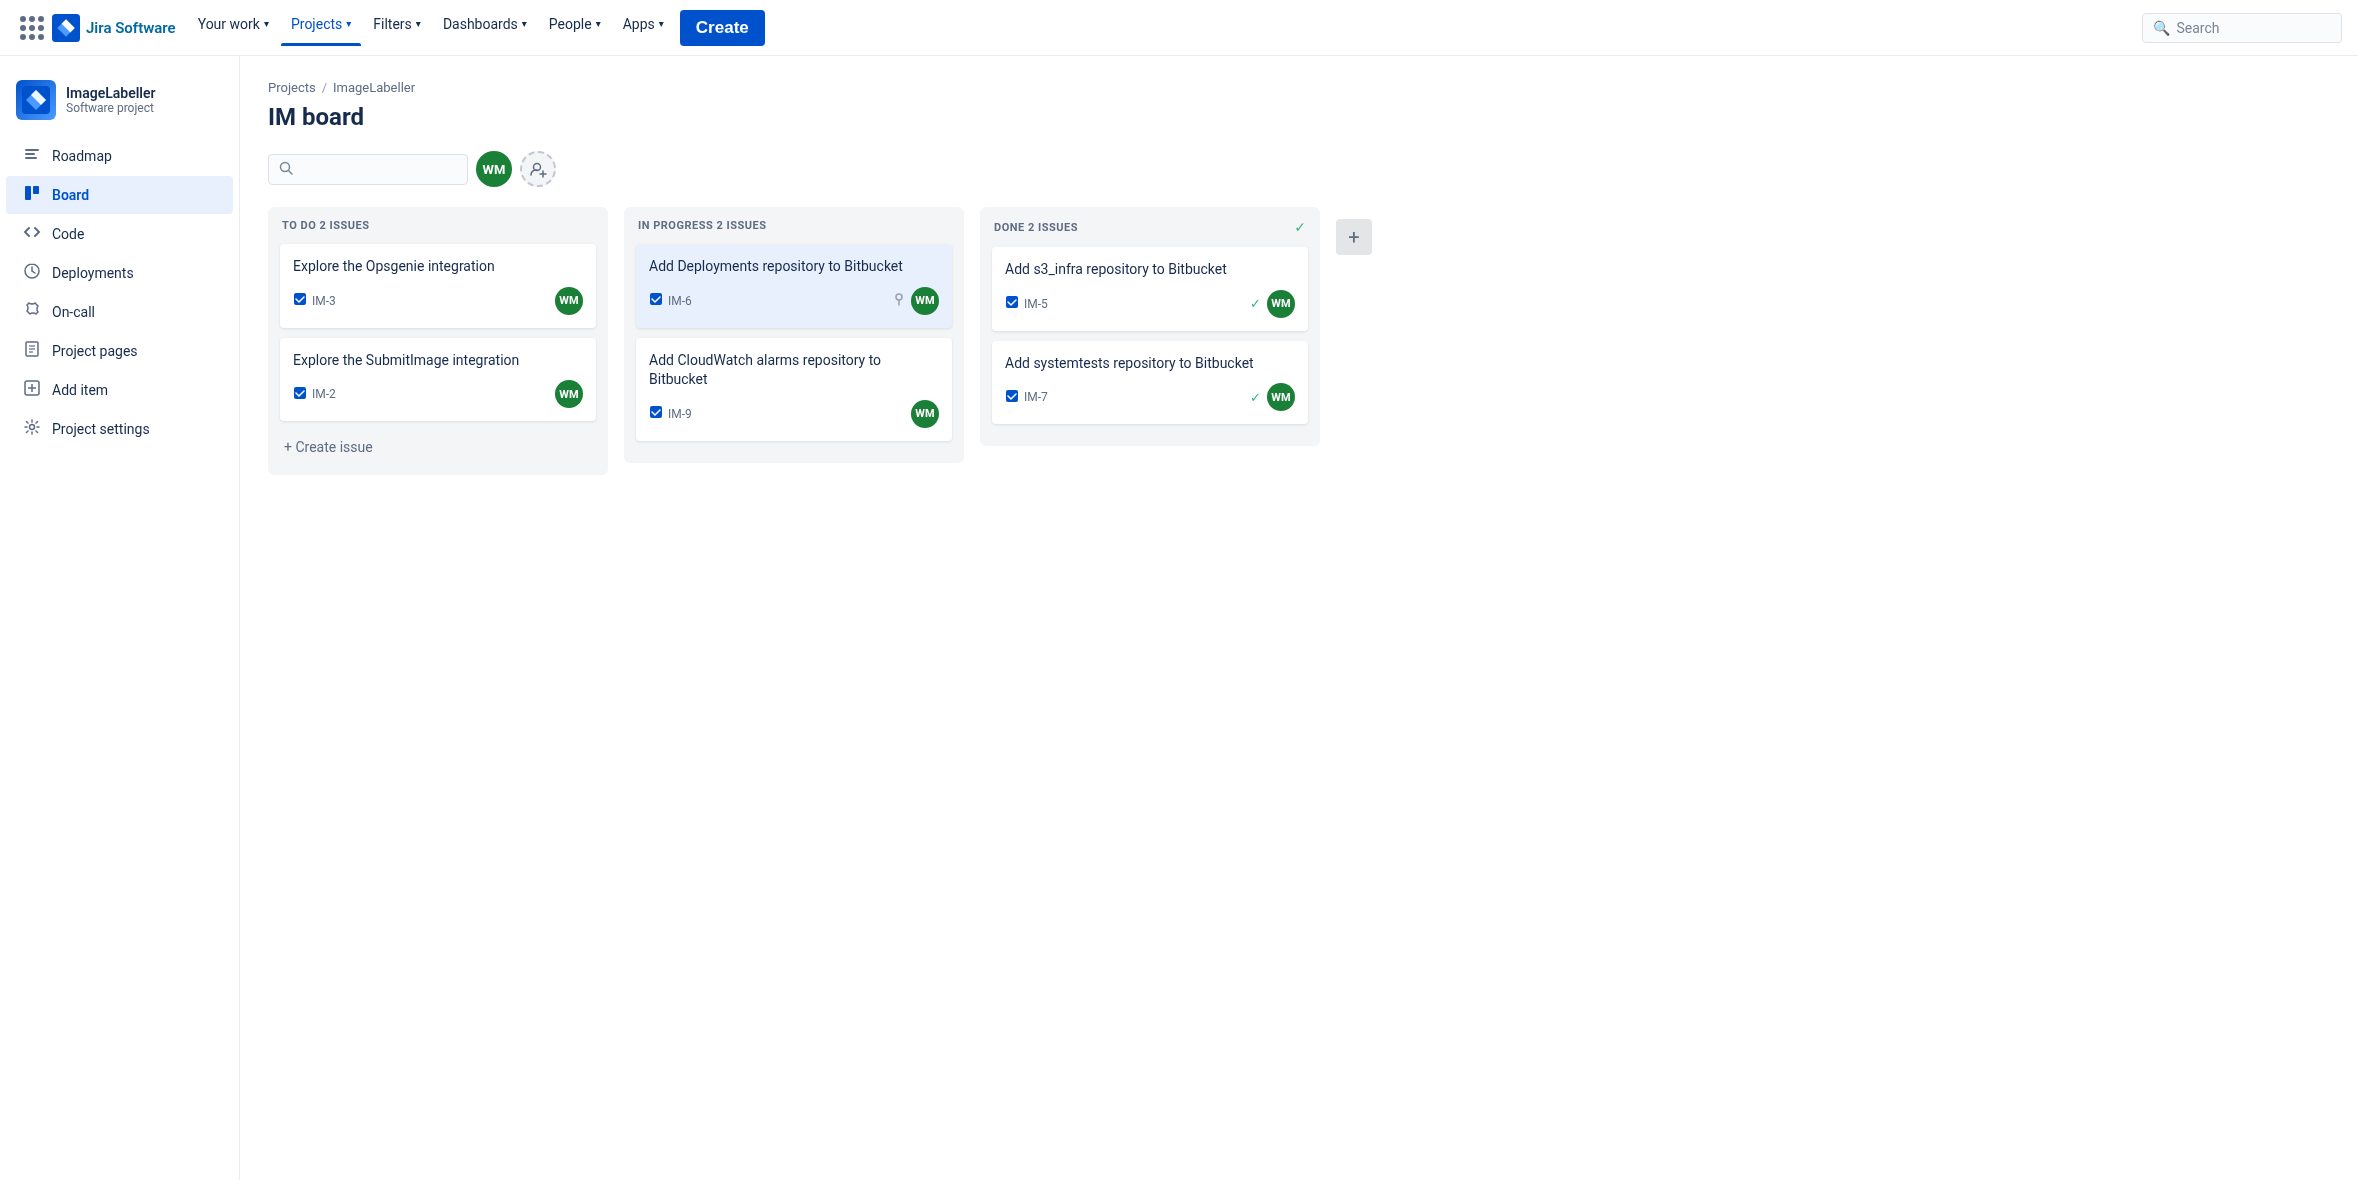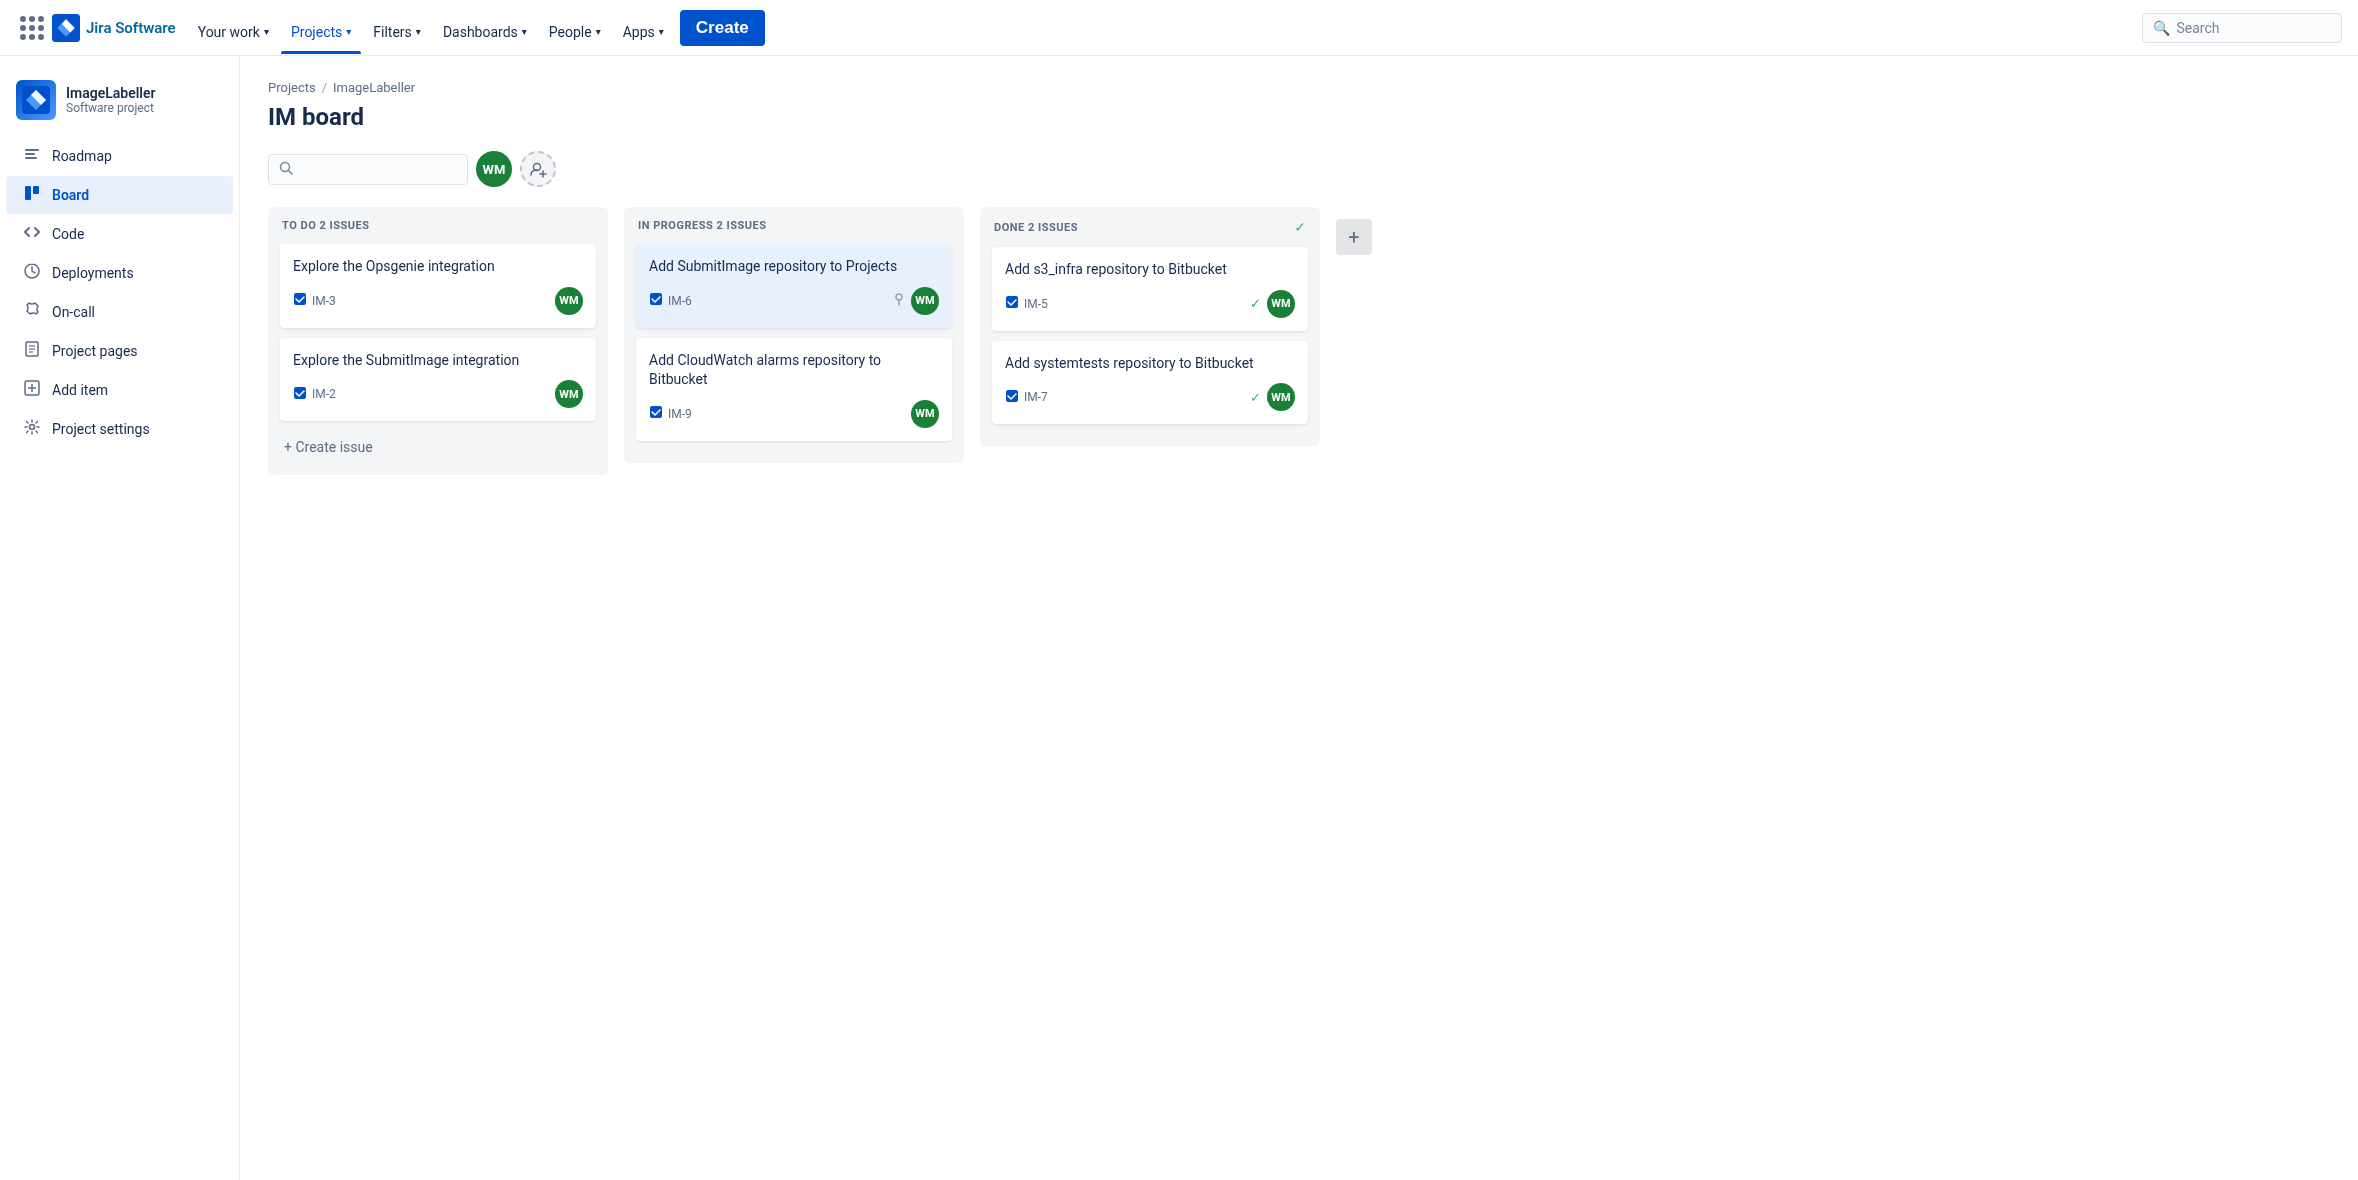--- a/index.html
+++ b/index.html
@@ -8,21 +8,21 @@
     
     .topnav {
       display: flex; align-items: center; height: 56px;
       background: #fff; border-bottom: 1px solid #ebecf0;
       padding: 0 16px; gap: 4px; position: fixed; top: 0; left: 0; right: 0; z-index: 100;
     }
     .topnav-grid-icon { width: 32px; height: 32px; display: flex; align-items: center; justify-content: center; cursor: pointer; color: #5e6c84; }
     .topnav-logo { display: flex; align-items: center; gap: 6px; margin-right: 8px; cursor: pointer; }
     .topnav-logo-diamond { width: 28px; height: 28px; }
     .topnav-logo-text { font-size: 15px; font-weight: 600; color: #0369a1; }
-    .topnav-nav { display: flex; align-items: flex-end; gap: 2px; flex: 1; }
+    .topnav-nav { display: flex; align-items: flex-start; gap: 2px; flex: 1; }
     .nav-item {
       display: flex; align-items: center; gap: 4px;
       padding: 6px 10px; border-radius: 4px; cursor: pointer;
       font-size: 14px; color: #172b4d; font-weight: 400;
       position: relative; white-space: nowrap;
     }
     .nav-item.active { color: #0052cc; }
     .nav-item.active::after {
       content: ''; position: absolute; bottom: -8px; left: 0; right: 0;
       height: 3px; background: #0052cc; border-radius: 2px 2px 0 0;
@@ -378,21 +378,21 @@
               </div>
             </div>
           </div>
           <div class="create-issue-btn">+ Create issue</div>
         </div>
         <div class="board-column">
           <div class="column-header">
             <span class="column-title">IN PROGRESS 2 ISSUES</span>
           </div>
           <div class="card highlighted">
-            <div class="card-title">Add SubmitImage repository to Projects</div>
+            <div class="card-title">Add Deployments repository to Bitbucket</div>
             <div class="card-footer">
               <div class="card-id">
                 <span class="card-checkbox"><svg width="14" height="14" viewBox="0 0 14 14" fill="none">
                     <rect x="1" y="1" width="12" height="12" rx="2" fill="#0052cc"></rect>
                     <path d="M3 7l3 3 5-5" stroke="#fff" stroke-width="1.5" stroke-linecap="round"></path>
                   </svg></span>
                 <span>IM-6</span>
               </div>
               <div class="card-right">
                 <span class="card-pin-icon"><svg width="12" height="14" viewBox="0 0 12 14" fill="none">

